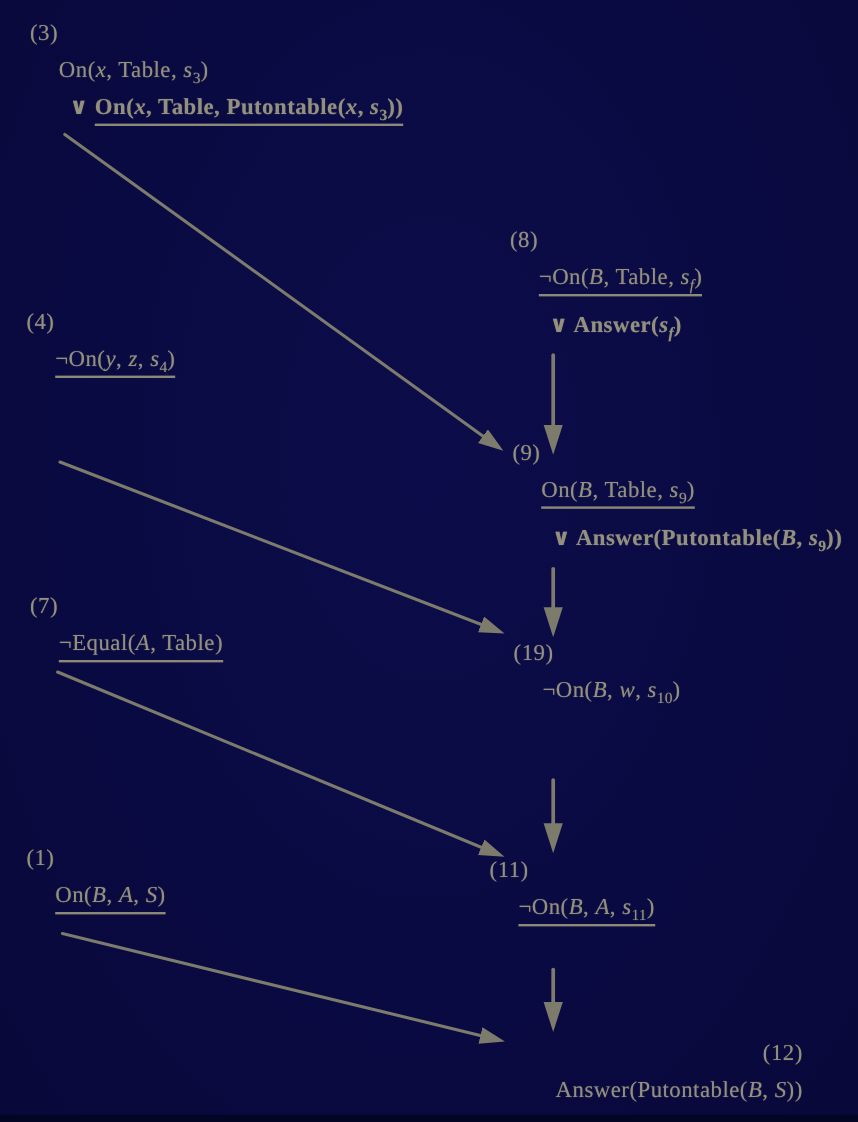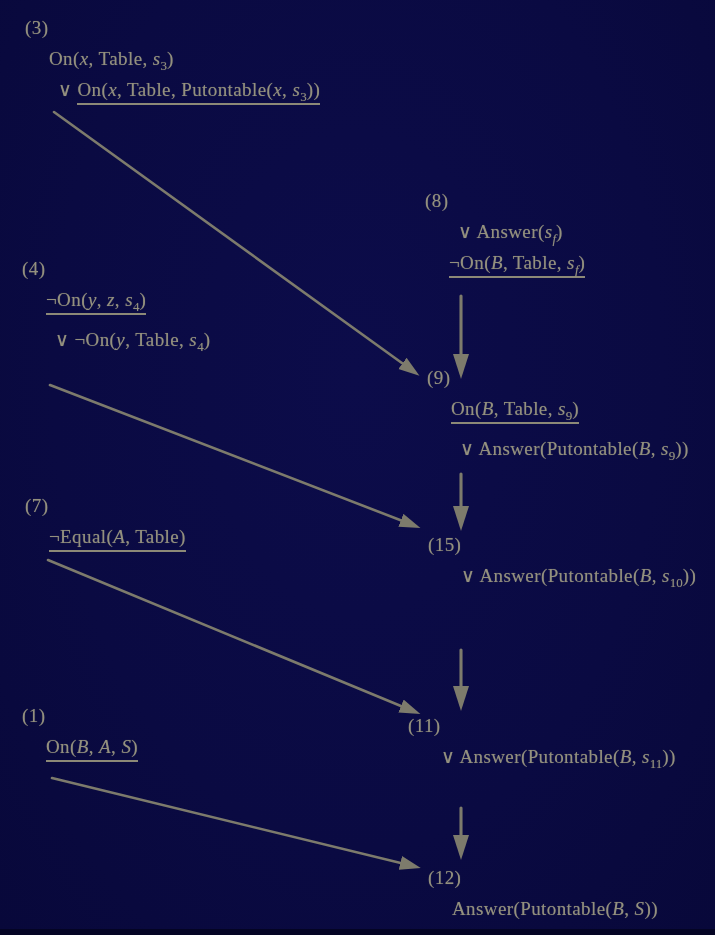--- a/index.html
+++ b/index.html
@@ -38,21 +38,21 @@
   }
   .clause-label {
     line-height: 31px;
     height: 31px;
   }
   .clause-line {
     line-height: 31px;
     min-height: 31px;
     margin-left: 24px;
   }
-  .clause-line.indent { padding-left: 9px; }
+  .clause-line.indent { padding-left: 9px; font-weight: bold; }
   .clause-line.has-underline { margin-bottom: 9px; }
   .clause-line .u {
     border-bottom: 2px solid #8c8977;
     padding-bottom: 3px;
   }
   .clause-line sub {
     font-size: 13px;
     line-height: 0;
     letter-spacing: 0;
   }
@@ -89,48 +89,47 @@
       <line x1="461" y1="808" x2="461" y2="850" class="arrow-shaft arrow-vertical" marker-end="url(#head-v)"></line>
     </svg>
   <div id="clause-root">
       <div class="clause" style="left: 25px; top: 12px;">
         <div class="clause-label">(3)</div>
         <div class="clause-line">On(<i>x</i>, Table, <i>s</i><sub>3</sub>)</div>
         <div class="clause-line indent has-underline"><span class="pre">∨ </span><span class="u">On(<i>x</i>, Table, Putontable(<i>x</i>, <i>s</i><sub>3</sub>))</span></div>
       </div>
       <div class="clause" style="left: 425px; top: 185px;">
         <div class="clause-label">(8)</div>
+        <div class="clause-line has-underline"><span class="u">¬On(<i>B</i>, Table, <i>s</i><sub><i>f</i></sub>)</span></div>
         <div class="clause-line indent">∨ Answer(<i>s</i><sub><i>f</i></sub>)</div>
-        <div class="clause-line has-underline"><span class="u">¬On(<i>B</i>, Table, <i>s</i><sub><i>f</i></sub>)</span></div>
       </div>
       <div class="clause" style="left: 22px; top: 253px;">
         <div class="clause-label">(4)</div>
         <div class="clause-line has-underline"><span class="u">¬On(<i>y</i>, <i>z</i>, <i>s</i><sub>4</sub>)</span></div>
-        <div class="clause-line indent">∨ ¬On(<i>y</i>, Table, <i>s</i><sub>4</sub>)</div>
       </div>
       <div class="clause" style="left: 427px; top: 362px;">
         <div class="clause-label">(9)</div>
         <div class="clause-line has-underline"><span class="u">On(<i>B</i>, Table, <i>s</i><sub>9</sub>)</span></div>
         <div class="clause-line indent">∨ Answer(Putontable(<i>B</i>, <i>s</i><sub>9</sub>))</div>
       </div>
       <div class="clause" style="left: 25px; top: 490px;">
         <div class="clause-label">(7)</div>
         <div class="clause-line has-underline"><span class="u">¬Equal(<i>A</i>, Table)</span></div>
       </div>
       <div class="clause" style="left: 428px; top: 529px;">
-        <div class="clause-label">(15)</div>
-        <div class="clause-line indent">∨ Answer(Putontable(<i>B</i>, <i>s</i><sub>10</sub>))</div>
+        <div class="clause-label">(19)</div>
+        <div class="clause-line">¬On(<i>B</i>, <i>w</i>, <i>s</i><sub>10</sub>)</div>
       </div>
       <div class="clause" style="left: 22px; top: 700px;">
         <div class="clause-label">(1)</div>
         <div class="clause-line has-underline"><span class="u">On(<i>B</i>, <i>A</i>, <i>S</i>)</span></div>
       </div>
       <div class="clause" style="left: 408px; top: 710px;">
         <div class="clause-label">(11)</div>
-        <div class="clause-line indent">∨ Answer(Putontable(<i>B</i>, <i>s</i><sub>11</sub>))</div>
+        <div class="clause-line has-underline"><span class="u">¬On(<i>B</i>, <i>A</i>, <i>s</i><sub>11</sub>)</span></div>
       </div>
-      <div class="clause" style="left: 428px; top: 862px;">
+      <div class="clause" style="left: 439px; top: 862px; text-align: right;">
         <div class="clause-label">(12)</div>
         <div class="clause-line">Answer(Putontable(<i>B</i>, <i>S</i>))</div>
       </div>
     </div>
   <div id="scan-edge-bottom"></div>
 </div>
 
 </body></html>

